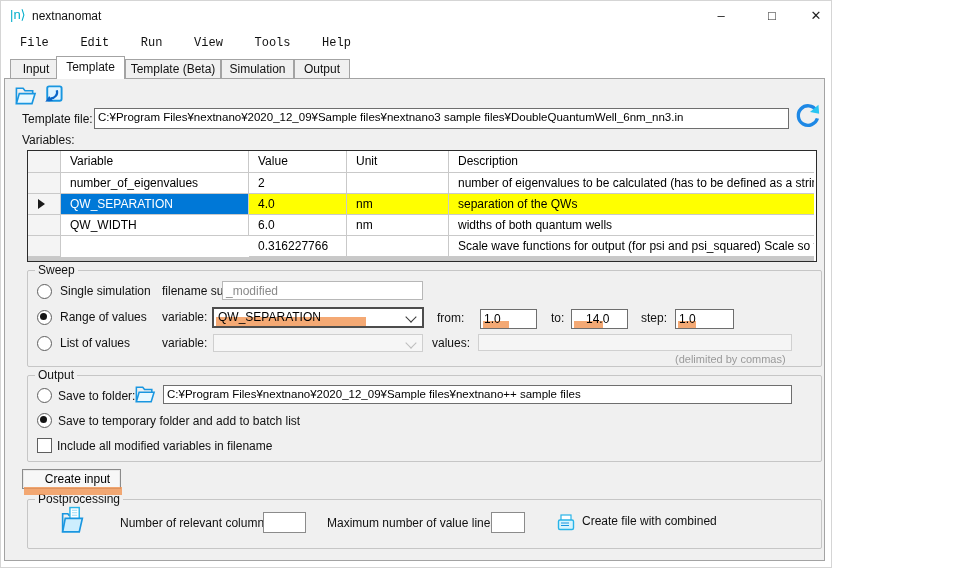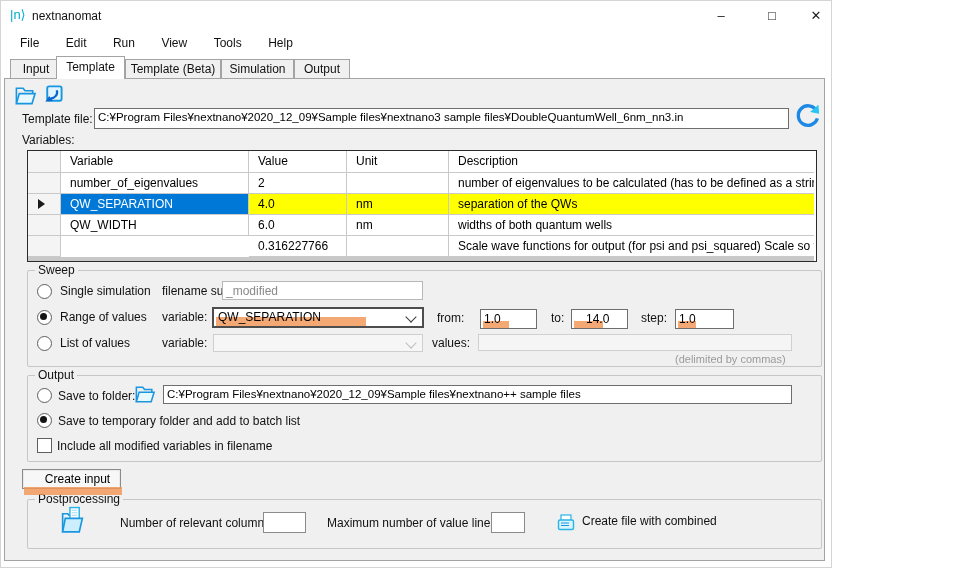--- a/index.html
+++ b/index.html
@@ -5,21 +5,21 @@
   html,body{margin:0;padding:0;}
   body{width:960px;height:575px;background:#fff;font-family:"Liberation Sans",sans-serif;position:relative;overflow:hidden;color:#000;}
   .abs{position:absolute;box-sizing:border-box;}
   .win{position:absolute;left:0;top:0;width:832px;height:568px;background:#fff;border:1px solid #d5d5d5;box-sizing:border-box;}
   
   .titlebar{position:absolute;left:0;top:0;right:0;height:30px;background:#fff;}
   .logo{position:absolute;left:9px;top:6px;font-size:13px;color:#00AECB;letter-spacing:0px;}
   .apptitle{position:absolute;left:31px;top:8px;font-size:12px;color:#111;}
   .winbtn{position:absolute;top:0;width:32px;height:30px;text-align:center;line-height:30px;font-size:13px;color:#222;cursor:default;}
   
-  .menubar{position:absolute;left:8px;top:32px;height:21px;}
+  .menubar{position:absolute;left:8px;top:32px;height:21px;font-family:Liberation Mono, monospace;}
   .menu-item{display:inline-block;padding:3px 11px;font-size:12px;color:#111;}
   
   .tab{position:absolute;top:58px;height:20px;background:#f0f0f0;border:1px solid #a3a3a3;box-sizing:border-box;text-align:center;font-size:12px;line-height:18px;color:#111;z-index:1;}
   .tab.active{top:55px;height:23px;background:#fff;border-bottom:none;line-height:20px;z-index:3;}
   
   .panel{position:absolute;left:3px;top:77px;width:819px;height:481px;background:#f0f0f0;border:1px solid #a3a3a3;z-index:2;}
   
   .tbox{position:absolute;background:#fff;border:1px solid #6e6e6e;font-size:11.5px;font-family:"Liberation Sans",sans-serif;padding:2px 3px 0 3px;box-sizing:border-box;white-space:nowrap;overflow:hidden;}
   .tbox.dim{color:#8a8a8a;border-color:#b7b7b7;}
   .tbox.disabled{background:#f5f5f5;border-color:#d0d0d0;}

